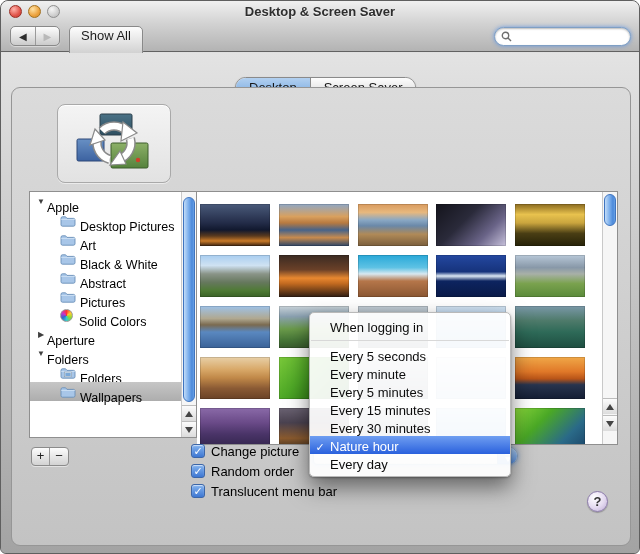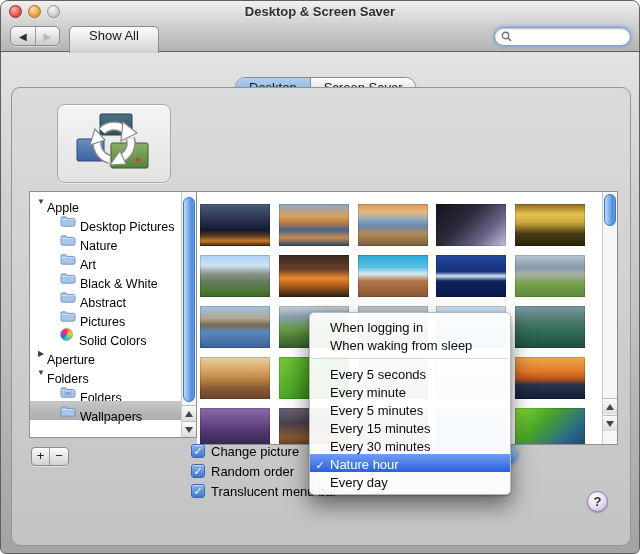--- a/index.html
+++ b/index.html
@@ -19,21 +19,21 @@
   .light{width:13px;height:13px;border-radius:50%;}
   .light.red{background:radial-gradient(circle at 35% 30%,#ffb2aa,#e0544a 60%,#bf3a31);border:1px solid #992e26;}
   .light.yellow{background:radial-gradient(circle at 35% 30%,#ffe2a4,#eca23e 60%,#cf8a2b);border:1px solid #a3711f;}
   .light.gray{background:radial-gradient(circle at 35% 30%,#f6f6f6,#cfcfcf 60%,#b2b2b2);border:1px solid #8f8f8f;}
   .navseg{position:absolute;left:9px;top:25px;width:50px;height:20px;display:flex;
     border:1px solid #898989;border-radius:5px;overflow:hidden;
     background:linear-gradient(#fdfdfd,#cbcbcb);box-shadow:0 1px 1px rgba(255,255,255,.5);}
   .navseg .cell{flex:1;display:flex;align-items:center;justify-content:center;font-size:10px;}
   .navseg .cell:first-child{border-right:1px solid #9a9a9a;color:#2c2c2c;}
   .navseg .cell:last-child{color:#b9b9b9;}
-  .showall{position:absolute;left:68px;top:25px;height:32px;padding:0 19px;
+  .showall{position:absolute;left:68px;top:25px;height:32px;padding:0 11px;
     border:1px solid #898989;border-radius:5px;font-size:13px;color:#1c1c1c;line-height:18px;
     background:linear-gradient(#fdfdfd,#cbcbcb);box-shadow:0 1px 1px rgba(255,255,255,.5);}
   .search{position:absolute;right:8px;top:26px;width:137px;height:19px;border-radius:10px;
     background:#fff;border:1px solid #7f9fc4;
     box-shadow:0 0 4px rgba(96,150,226,.9), inset 0 1px 2px rgba(0,0,0,.28);
     display:flex;align-items:center;padding:0 6px;gap:3px;}
   .search input{border:none;outline:none;flex:1;font-size:12px;background:transparent;min-width:0;}
   
   .content{position:absolute;left:0;right:0;top:52px;bottom:0;
     background:linear-gradient(#e3e3e3,#a3a3a3);}
@@ -212,29 +212,20 @@
               </span>
               <span class="slabel">Desktop Pictures</span>
             </div>
             <div class="srow child">
               <span class="icon">
                 <svg viewBox="0 0 16 12" width="16" height="12">
                   <path d="M1 3.2C1 2.4 1.6 1.8 2.4 1.8h3.2l1.4 1.6h6.6c.8 0 1.4.6 1.4 1.4v5c0 .8-.6 1.4-1.4 1.4H2.4C1.6 11.2 1 10.6 1 9.8z" fill="#a8c6e8" stroke="#6a8fb8" stroke-width="0.9"></path>
                   <rect x="1.2" y="4.2" width="13.6" height="0.8" fill="#cfe2f4"></rect>
                 </svg>
               </span>
-              <span class="slabel">Nature</span>
-            </div>
-            <div class="srow child">
-              <span class="icon">
-                <svg viewBox="0 0 16 12" width="16" height="12">
-                  <path d="M1 3.2C1 2.4 1.6 1.8 2.4 1.8h3.2l1.4 1.6h6.6c.8 0 1.4.6 1.4 1.4v5c0 .8-.6 1.4-1.4 1.4H2.4C1.6 11.2 1 10.6 1 9.8z" fill="#a8c6e8" stroke="#6a8fb8" stroke-width="0.9"></path>
-                  <rect x="1.2" y="4.2" width="13.6" height="0.8" fill="#cfe2f4"></rect>
-                </svg>
-              </span>
               <span class="slabel">Art</span>
             </div>
             <div class="srow child">
               <span class="icon">
                 <svg viewBox="0 0 16 12" width="16" height="12">
                   <path d="M1 3.2C1 2.4 1.6 1.8 2.4 1.8h3.2l1.4 1.6h6.6c.8 0 1.4.6 1.4 1.4v5c0 .8-.6 1.4-1.4 1.4H2.4C1.6 11.2 1 10.6 1 9.8z" fill="#a8c6e8" stroke="#6a8fb8" stroke-width="0.9"></path>
                   <rect x="1.2" y="4.2" width="13.6" height="0.8" fill="#cfe2f4"></rect>
                 </svg>
               </span>
               <span class="slabel">Black &amp; White</span>
@@ -368,24 +359,20 @@
         </div>
 
       <div class="help">?</div>
     </div>
 
     <div class="menu" id="menu">
         <div class="mitem">
           <span class="mcheck"></span>
           <span>When logging in</span>
         </div>
-        <div class="mitem">
-          <span class="mcheck"></span>
-          <span>When waking from sleep</span>
-        </div>
         <div class="msep"></div>
         <div class="mitem">
           <span class="mcheck"></span>
           <span>Every 5 seconds</span>
         </div>
         <div class="mitem">
           <span class="mcheck"></span>
           <span>Every minute</span>
         </div>
         <div class="mitem">

